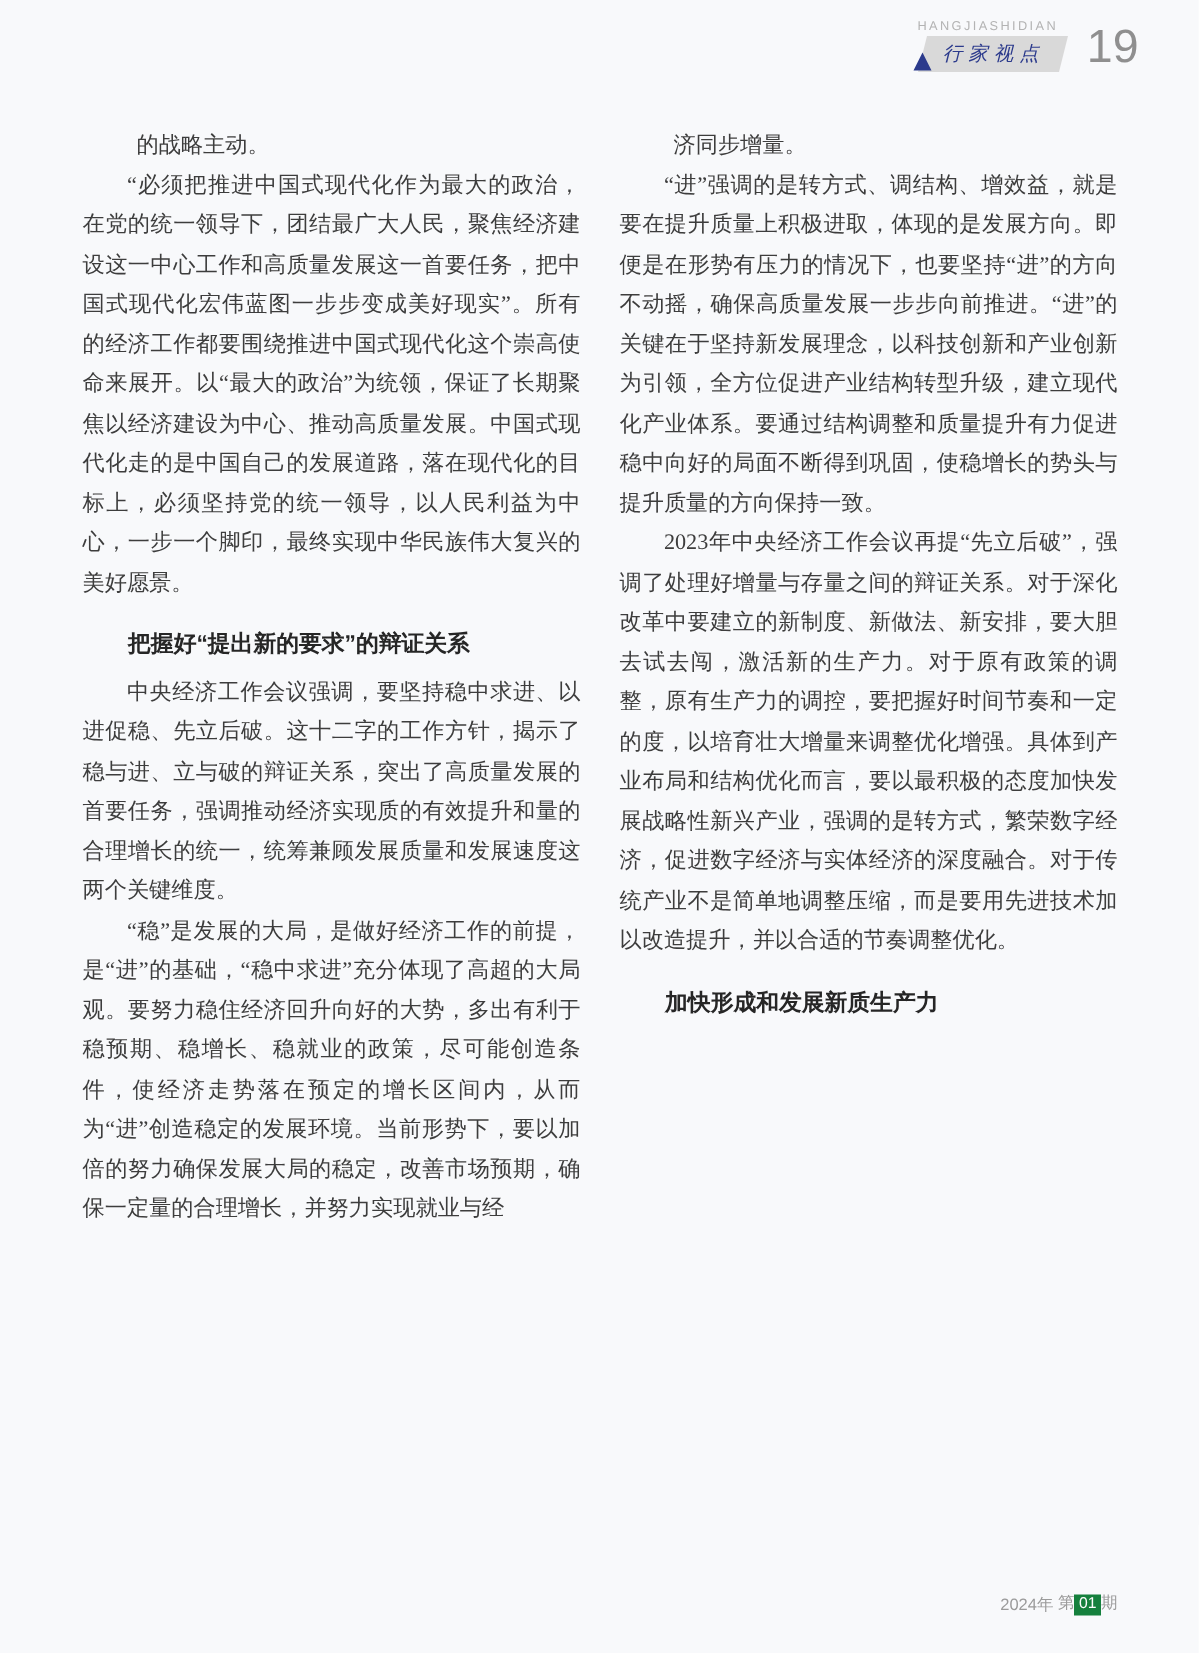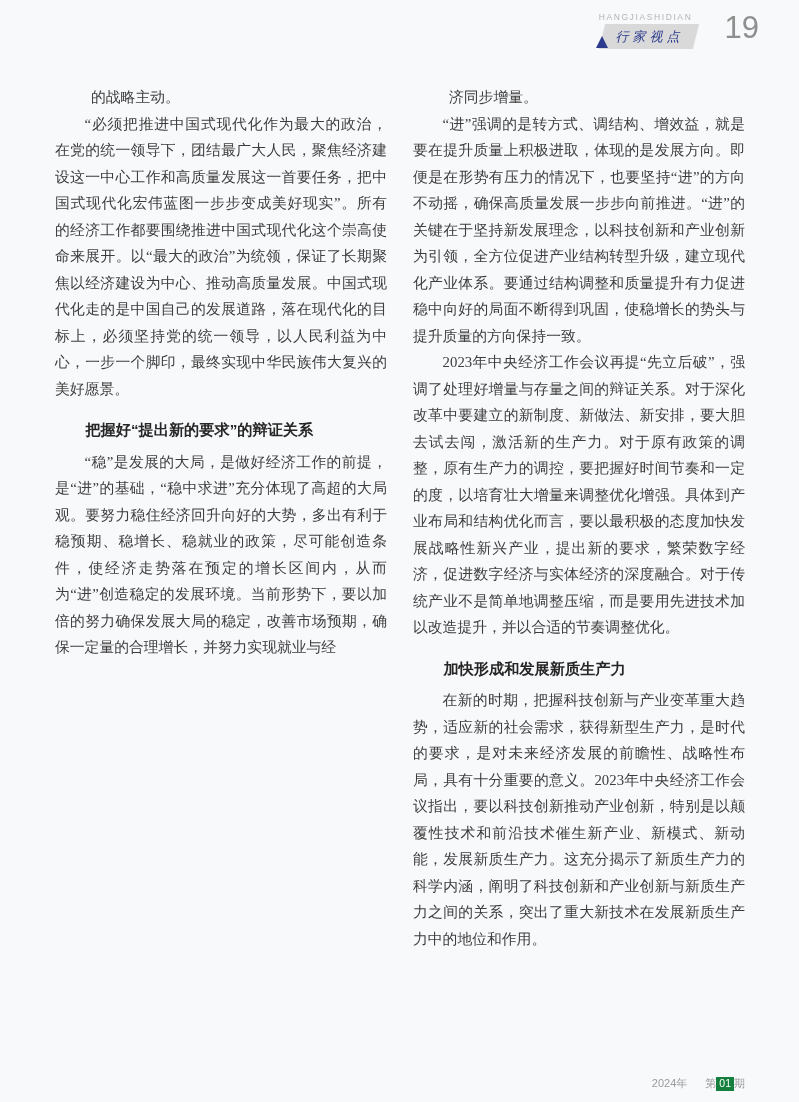--- a/index.html
+++ b/index.html
@@ -7,21 +7,21 @@
     position:relative;
     width:799px;height:1102px;
     background:#f8f9fb;
     overflow:hidden;
     font-family:"Liberation Serif", serif;
     color:#3d3d3d;
   }
   
   .header{
     position:absolute;top:12px;right:40px;
-    display:flex;gap:29px;
+    display:flex;align-items:center;gap:16px;
   }
   .section-tag{display:flex;flex-direction:column;align-items:center;}
   .romanized{
     font-family:"Liberation Sans", sans-serif;
     font-size:8.5px;letter-spacing:1.6px;color:#b3b3b3;
     margin-bottom:2px;white-space:nowrap;
   }
   .tag-row{position:relative;display:flex;align-items:flex-end;}
   .tri{
     width:0;height:0;position:relative;z-index:2;
@@ -56,24 +56,24 @@
   .col p{margin:0;text-indent:2em;}
   .col p.no-indent{text-indent:0;margin-left:36px;}
   .col h3{
     margin:15px 0 5px 0;
     font-family:"Liberation Sans", sans-serif;
     font-size:15.2px;font-weight:bold;color:#262626;
     text-indent:2em;line-height:26.5px;
   }
   
   .footer{
-    position:absolute;right:54px;bottom:11px;
+    position:absolute;right:54px;bottom:25px;
     font-family:"Liberation Sans", sans-serif;
     font-size:11px;color:#9b9b9b;
-    display:flex;align-items:flex-end;gap:18px;
+    display:flex;align-items:flex-end;gap:3px;
   }
   .issue-box{
     display:inline-block;background:#15803d;color:#fdfdfd;
     padding:1px 3px;font-size:10.5px;line-height:1.1;
   }
 </style>
 </head>
 <body>
 
 <div class="page">
@@ -88,29 +88,29 @@
         </span>
       </div>
     </div>
     <div class="page-num">19</div>
   </div>
 
   <div class="col col-left">
     <p class="no-indent">的战略主动。</p>
     <p>“必须把推进中国式现代化作为最大的政治，在党的统一领导下，团结最广大人民，聚焦经济建设这一中心工作和高质量发展这一首要任务，把中国式现代化宏伟蓝图一步步变成美好现实”。所有的经济工作都要围绕推进中国式现代化这个崇高使命来展开。以“最大的政治”为统领，保证了长期聚焦以经济建设为中心、推动高质量发展。中国式现代化走的是中国自己的发展道路，落在现代化的目标上，必须坚持党的统一领导，以人民利益为中心，一步一个脚印，最终实现中华民族伟大复兴的美好愿景。</p>
     <h3>把握好“提出新的要求”的辩证关系</h3>
+    <p>中央经济工作会议强调，要坚持稳中求进、以进促稳、先立后破。这十二字的工作方针，揭示了稳与进、立与破的辩证关系，突出了高质量发展的首要任务，强调推动经济实现质的有效提升和量的合理增长的统一，统筹兼顾发展质量和发展速度这两个关键维度。</p>
     <p>“稳”是发展的大局，是做好经济工作的前提，是“进”的基础，“稳中求进”充分体现了高超的大局观。要努力稳住经济回升向好的大势，多出有利于稳预期、稳增长、稳就业的政策，尽可能创造条件，使经济走势落在预定的增长区间内，从而为“进”创造稳定的发展环境。当前形势下，要以加倍的努力确保发展大局的稳定，改善市场预期，确保一定量的合理增长，并努力实现就业与经</p>
   </div>
 
   <div class="col col-right">
     <p class="no-indent">济同步增量。</p>
     <p>“进”强调的是转方式、调结构、增效益，就是要在提升质量上积极进取，体现的是发展方向。即便是在形势有压力的情况下，也要坚持“进”的方向不动摇，确保高质量发展一步步向前推进。“进”的关键在于坚持新发展理念，以科技创新和产业创新为引领，全方位促进产业结构转型升级，建立现代化产业体系。要通过结构调整和质量提升有力促进稳中向好的局面不断得到巩固，使稳增长的势头与提升质量的方向保持一致。</p>
-    <p>2023年中央经济工作会议再提“先立后破”，强调了处理好增量与存量之间的辩证关系。对于深化改革中要建立的新制度、新做法、新安排，要大胆去试去闯，激活新的生产力。对于原有政策的调整，原有生产力的调控，要把握好时间节奏和一定的度，以培育壮大增量来调整优化增强。具体到产业布局和结构优化而言，要以最积极的态度加快发展战略性新兴产业，提出新的要求，繁荣数字经济，促进数字经济与实体经济的深度融合。对于传统产业不是简单地调整压缩，而是要用先进技术加以改造提升，并以合适的节奏调整优化。</p>
+    <p>2023年中央经济工作会议再提“先立后破”，强调了处理好增量与存量之间的辩证关系。对于深化改革中要建立的新制度、新做法、新安排，要大胆去试去闯，激活新的生产力。对于原有政策的调整，原有生产力的调控，要把握好时间节奏和一定的度，以培育壮大增量来调整优化增强。具体到产业布局和结构优化而言，要以最积极的态度加快发展战略性新兴产业，强调的是转方式，繁荣数字经济，促进数字经济与实体经济的深度融合。对于传统产业不是简单地调整压缩，而是要用先进技术加以改造提升，并以合适的节奏调整优化。</p>
     <h3>加快形成和发展新质生产力</h3>
-    <p>在新的时期，把握科技创新与产业变革重大趋势，适应新的社会需求，获得新型生产力，是时代的要求，是对未来经济发展的前瞻性、战略性布局，具有十分重要的意义。2023年中央经济工作会议指出，要以科技创新推动产业创新，特别是以颠覆性技术和前沿技术催生新产业、新模式、新动能，发展新质生产力。这充分揭示了新质生产力的科学内涵，阐明了科技创新和产业创新与新质生产力之间的关系，突出了重大新技术在发展新质生产力中的地位和作用。</p>
   </div>
 
   <div class="footer">
     <span>2024年</span>
     <span>
       <span>第</span><span class="issue-box">01</span><span>期</span>
     </span>
   </div>
 
 </div>

